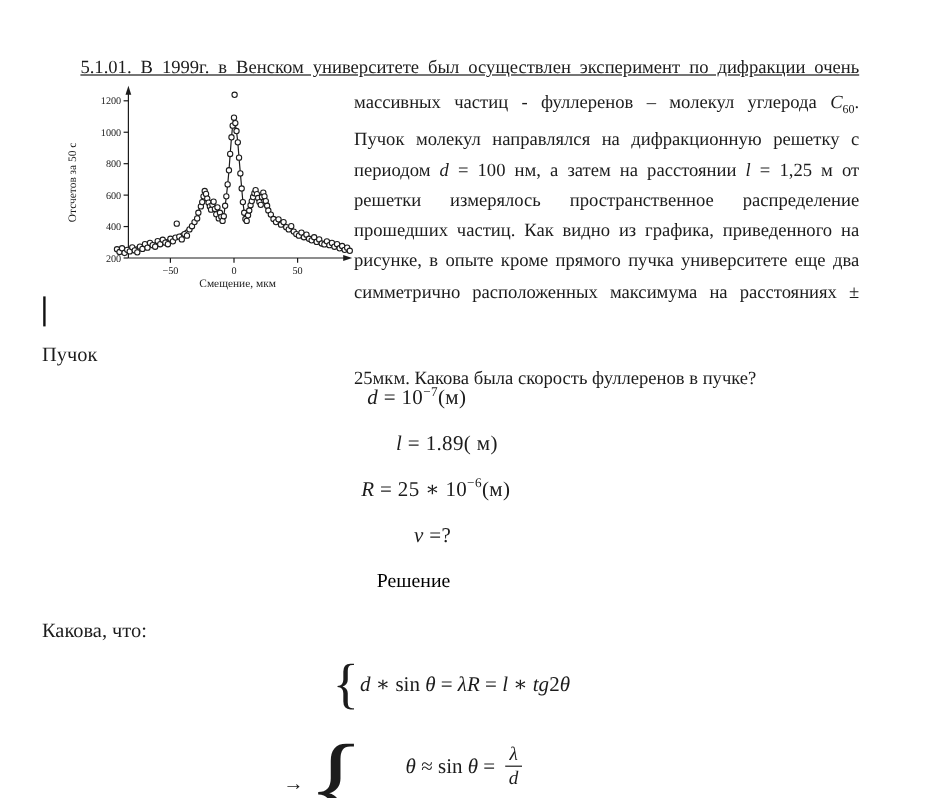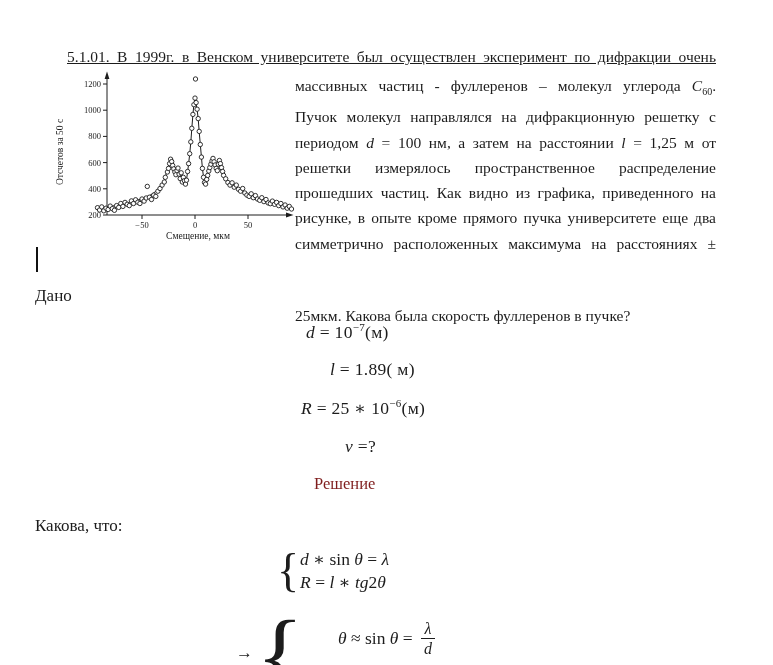--- a/index.html
+++ b/index.html
@@ -10,24 +10,24 @@
              text-align:justify;text-align-last:justify;text-decoration:underline;}
   .col{left:295px;top:73px;width:421px;font-size:15.5px;}
   .pline{line-height:25.3px;text-align:justify;text-align-last:justify;white-space:normal;}
   .pline.last{text-align-last:left;margin-top:47px;}
   .mi{font-style:italic;}
   .sub{font-size:10px;vertical-align:-4px;}
   sup{font-size:11px;}
   .cursor{left:36px;top:247px;width:1.5px;height:25px;background:#111;}
   .label{font-size:17px;}
   .eq{font-size:17.5px;letter-spacing:.3px;white-space:pre;}
-  .heading{font-size:16.5px;color:#7f1d1d;}
+  .heading{font-size:16.5px;color:#000000;}
   .sys{display:flex;align-items:center;}
   .sysbrace{font-size:46px;line-height:44px;font-weight:400;margin-right:1px;}
-  .sysrows{display:flex;flex-direction:column;}
+  .sysrows{display:flex;flex-direction:row;}
   .sysrow{font-size:17.5px;line-height:22.5px;white-space:pre;}
   .arrow{font-size:17px;}
   .bigbrace{font-size:100px;line-height:1;}
   .eqflex{display:flex;align-items:center;height:56px;font-size:17.5px;white-space:pre;}
   .frac{display:inline-flex;flex-direction:column;align-items:center;font-size:16px;
         line-height:19px;margin-left:4px;}
   .frac .den{border-top:1.3px solid #1c1c1c;padding:0 3px;}
   .frac .num{padding:0 3px;}
   svg .ax{stroke:#1c1c1c;stroke-width:1;fill:none;}
   svg .dot{fill:#fff;stroke:#1c1c1c;stroke-width:.9;}
@@ -197,21 +197,21 @@
     <div class="pline"><span>периодом </span><span class="mi">d</span><span> = 100</span><span> нм, а затем на расстоянии </span><span class="mi">l</span><span> = 1,25</span><span> м от</span></div>
     <div class="pline">решетки измерялось пространственное распределение</div>
     <div class="pline">прошедших частиц. Как видно из графика, приведенного на</div>
     <div class="pline">рисунке, в опыте кроме прямого пучка университете еще два</div>
     <div class="pline">симметрично расположенных максимума на расстояниях ±</div>
     <div class="pline last">25мкм. Какова была скорость фуллеренов в пучке?</div>
   </div>
 
   <div class="abs cursor"></div>
 
-  <div class="abs label" style="left:35px;top:286px;">Дано</div>
+  <div class="abs label" style="left:35px;top:286px;">Пучок</div>
 
   <div class="abs eq" style="left:306px;top:321px;"><span class="mi">d</span><span> = 10</span><sup>−7</sup><span>(м)</span></div>
 
   <div class="abs eq" style="left:330px;top:359px;"><span class="mi">l</span><span> = 1.89( м)</span></div>
 
   <div class="abs eq" style="left:301px;top:397px;"><span class="mi">R</span><span> = 25 ∗ 10</span><sup>−6</sup><span>(м)</span></div>
 
   <div class="abs eq" style="left:345px;top:436px;"><span class="mi">v</span><span> =?</span></div>
 
   <div class="abs heading" style="left:314px;top:474px;">Решение</div>

